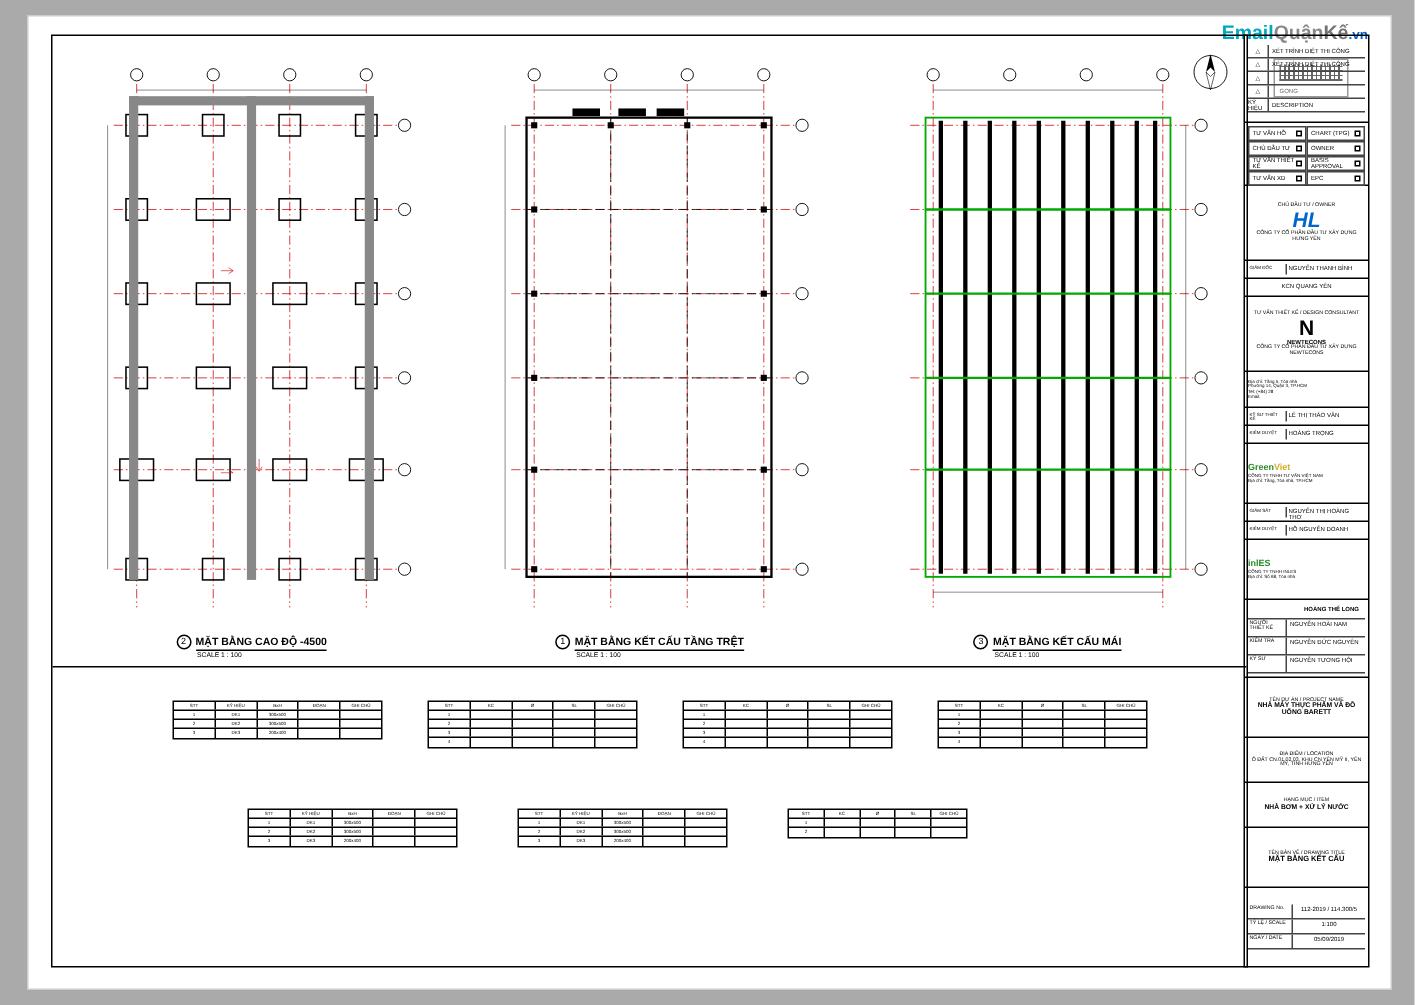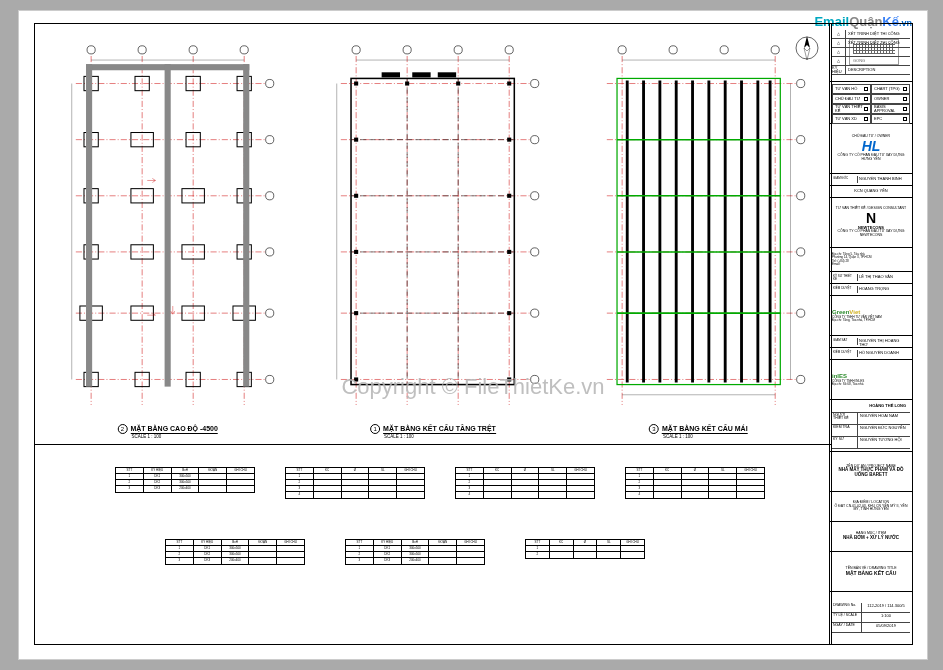--- a/index.html
+++ b/index.html
@@ -51,21 +51,21 @@
 .tbl { position: absolute; border: 0.5px solid #000; font-size: 3px; }
 .tbl-row { display: flex; border-bottom: 0.5px solid #000; height: 6px; }
 .tbl-row:last-child { border-bottom: none; }
 .tbl-cell { border-right: 0.5px solid #000; flex: 1; text-align: center; overflow: hidden; }
 .tbl-cell:last-child { border-right: none; }
 
 .watermark { position: absolute; left: 50%; top: 58%; transform: translate(-50%, -50%); font-size: 22px; color: rgba(180,180,180,0.85); font-weight: 500; pointer-events: none; white-space: nowrap; }
 .site-badge { position: absolute; right: 15px; top: 3px; font-size: 13px; font-weight: bold; }
 .site-badge .f { color: #00a8c0; }
 .site-badge .t { color: #888; }
-.site-badge .k { color: #3b82f6; }
+.site-badge .k { color: #737373; }
 .site-badge .v { color: #0066cc; font-size: 9px; }
 .thumb { position: absolute; right: 28px; top: 28px; width: 50px; height: 26px; border: 1px solid #999; }
 .thumb-inner { position: absolute; left: 3px; top: 3px; right: 3px; bottom: 10px; background: repeating-linear-gradient(90deg, #666 0 1px, transparent 1px 3px), repeating-linear-gradient(0deg, #666 0 1px, transparent 1px 3px); }
 .thumb-txt { position: absolute; bottom: 1px; left: 3px; font-size: 4px; color: #666; }
 </style>
 </head>
 <body>
 
 <div class="sheet">
 
@@ -663,14 +663,13 @@
           <span>TỶ LỆ / SCALE</span>
           <span>1:100</span>
         </div>
         <div class="tb-numrow">
           <span>NGÀY / DATE</span>
           <span>05/09/2019</span>
         </div>
       </div>
   </div>
 
-  <div class="watermark">Copyright © FileThietKe.vn</div>
 </div>
 
 </body></html>

